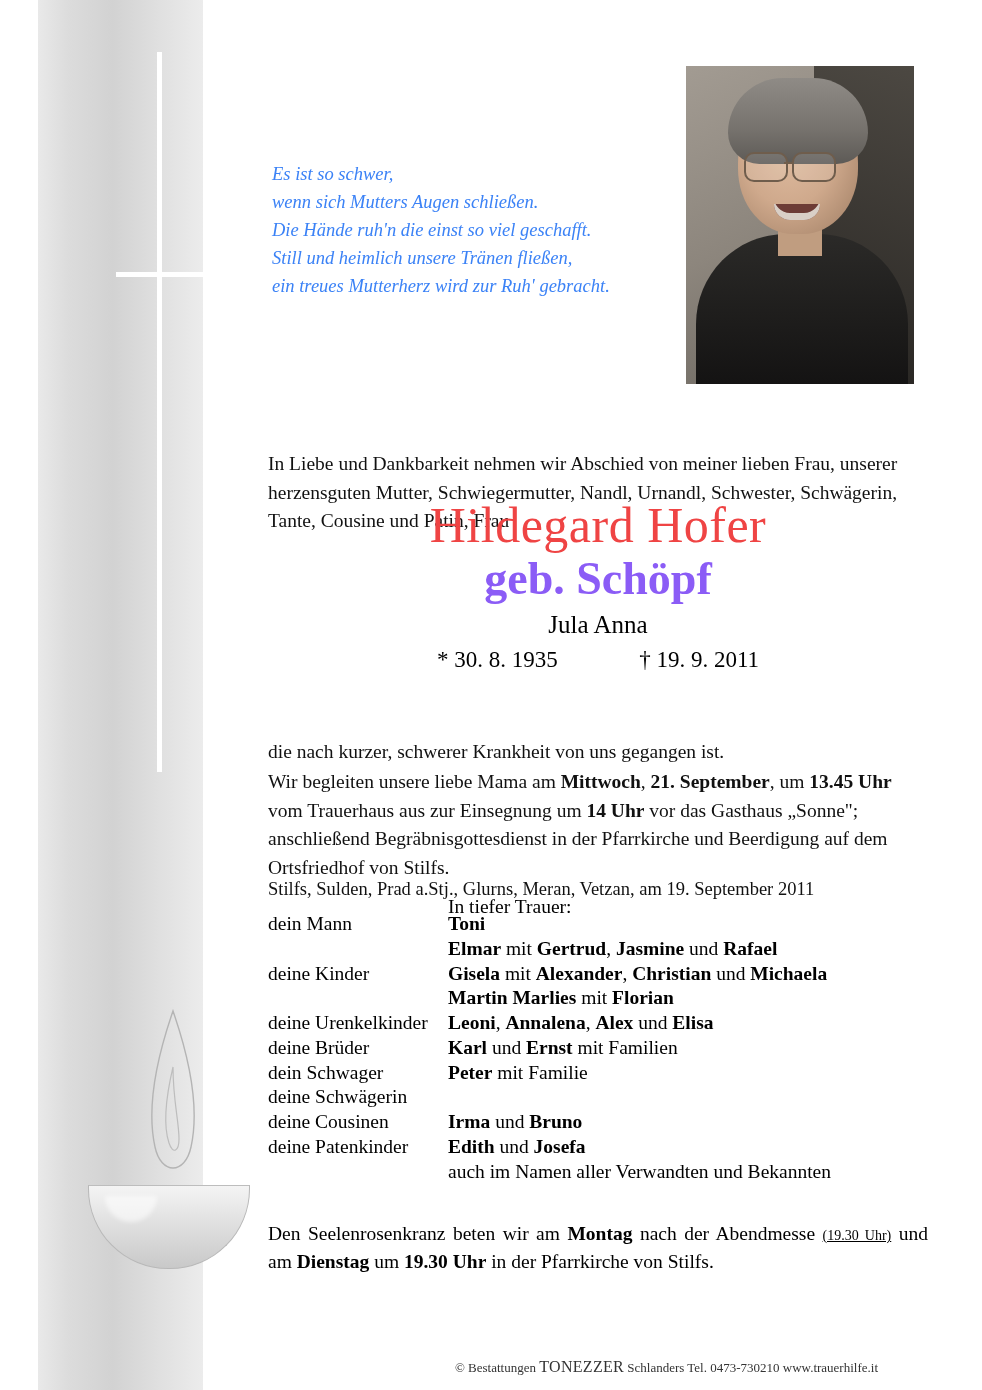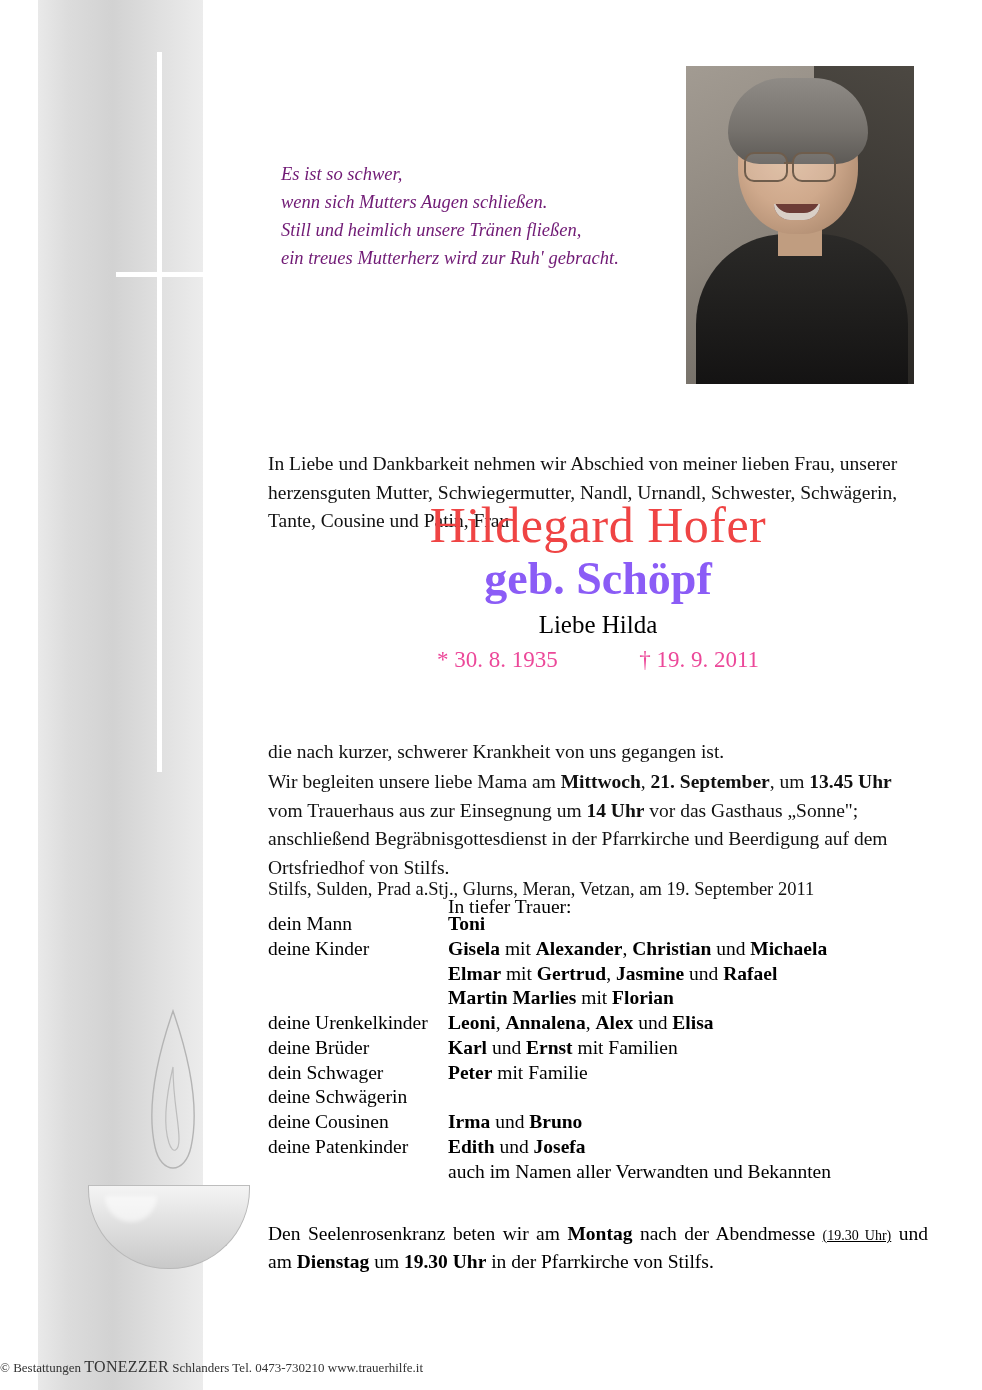--- a/index.html
+++ b/index.html
@@ -77,27 +77,27 @@
   .content {
     position: absolute;
     left: 268px;
     top: 0;
     width: 660px;
     height: 1390px;
   }
 
   .poem {
     position: absolute;
-    left: 13px;
+    left: 4px;
     top: 160px;
     width: 390px;
     font-style: italic;
     font-size: 18.5px;
     line-height: 1.52;
-    color: #701a75;
+    color: #3b82f6;
   }
   .poem div { white-space: nowrap; }
 
   .portrait {
     position: absolute;
     left: 418px;
     top: 66px;
     width: 228px;
     height: 318px;
     overflow: hidden;
@@ -202,21 +202,21 @@
     color: #8b5cf6;
   }
   .nickname {
     font-size: 25px;
     margin-top: 6px;
     color: #000;
   }
   .dates {
     font-size: 23px;
     margin-top: 8px;
-    color: #ec4899;
+    color: #000000;
   }
   .dates .sep { display: inline-block; width: 70px; }
 
   .body1 { left: 0; top: 700px; width: 660px; }
   .body2 { left: 0; top: 730px; width: 660px; }
   .places { left: 0; top: 838px; width: 660px; font-size: 18.5px; }
 
   .mourning-title {
     position: absolute;
     left: 180px;
@@ -248,21 +248,21 @@
     line-height: 1.45;
     text-align: justify;
   }
   .rosary .small { font-size: 14px; text-decoration: underline; }
 
   .footer {
     position: absolute;
     left: 0;
     top: 1358px;
     width: 878px;
-    text-align: left;
+    text-align: right;
     font-size: 13px;
     color: #333;
   }
   .footer .brand { font-size: 16px; letter-spacing: .3px; }
 </style>
 </head>
 <body>
 
 <div class="page">
 
@@ -274,20 +274,21 @@
       <path d="M30 62 C 22 96, 20 120, 26 138 C 30 150, 36 146, 36 134 C 36 116, 30 96, 30 62 Z" fill="none" stroke="#bdbdbd" stroke-width="1.2"></path>
     </svg>
     <div class="bowl"></div>
   </div>
 
   <div class="content">
 
     <div class="poem">
       <div>Es ist so schwer,</div>
       <div>wenn sich Mutters Augen schließen.</div>
+      <div>Die Hände ruh'n die einst so viel geschafft.</div>
       <div>Still und heimlich unsere Tränen fließen,</div>
       <div>ein treues Mutterherz wird zur Ruh' gebracht.</div>
     </div>
 
     <div class="portrait">
       <div class="bg"></div>
       <div class="wall"></div>
       <div class="dark"></div>
       <div class="body"></div>
       <div class="neck"></div>
@@ -297,21 +298,21 @@
       <div class="glassR"></div>
       <div class="bridge"></div>
       <div class="mouth"></div>
     </div>
 
     <div class="para intro">In Liebe und Dankbarkeit nehmen wir Abschied von meiner lieben Frau, unserer herzensguten Mutter, Schwiegermutter, Nandl, Urnandl, Schwester, Schwägerin, Tante, Cousine und Patin, Frau</div>
 
     <div class="name-block">
       <div class="name1">Hildegard Hofer</div>
       <div class="name2">geb. Schöpf</div>
-      <div class="nickname">Liebe Hilda</div>
+      <div class="nickname">Jula Anna</div>
       <div class="dates">
         <span>* 30. 8. 1935</span>
         <span class="sep"></span>
         <span>† 19. 9. 2011</span>
       </div>
     </div>
 
     <div class="para body1">die nach kurzer, schwerer Krankheit von uns gegangen ist.</div>
 
     <div class="para body2">
@@ -320,28 +321,28 @@
 
     <div class="para places">Stilfs, Sulden, Prad a.Stj., Glurns, Meran, Vetzan, am 19. September 2011</div>
 
     <div class="mourning-title">In tiefer Trauer:</div>
 
     <div class="family">
         <div class="famrow">
           <div class="rel">dein Mann</div>
           <div class="nm"><b>Toni</b></div>
         </div>
-        <div class="famrow">
-          <div class="rel">deine Kinder</div>
-          <div class="nm"><b>Gisela</b><span> mit </span><b>Alexander</b><span>, </span><b>Christian</b><span> und </span><b>Michaela</b></div>
-        </div>
         <div class="famrow cont">
           <div class="rel">&nbsp;</div>
           <div class="nm"><b>Elmar</b><span> mit </span><b>Gertrud</b><span>, </span><b>Jasmine</b><span> und </span><b>Rafael</b></div>
         </div>
+        <div class="famrow">
+          <div class="rel">deine Kinder</div>
+          <div class="nm"><b>Gisela</b><span> mit </span><b>Alexander</b><span>, </span><b>Christian</b><span> und </span><b>Michaela</b></div>
+        </div>
         <div class="famrow cont">
           <div class="rel">&nbsp;</div>
           <div class="nm"><b>Martin Marlies</b><span> mit </span><b>Florian</b></div>
         </div>
         <div class="famrow">
           <div class="rel">deine Urenkelkinder</div>
           <div class="nm"><b>Leoni</b><span>, </span><b>Annalena</b><span>, </span><b>Alex</b><span> und </span><b>Elisa</b></div>
         </div>
         <div class="famrow">
           <div class="rel">deine Brüder</div>

